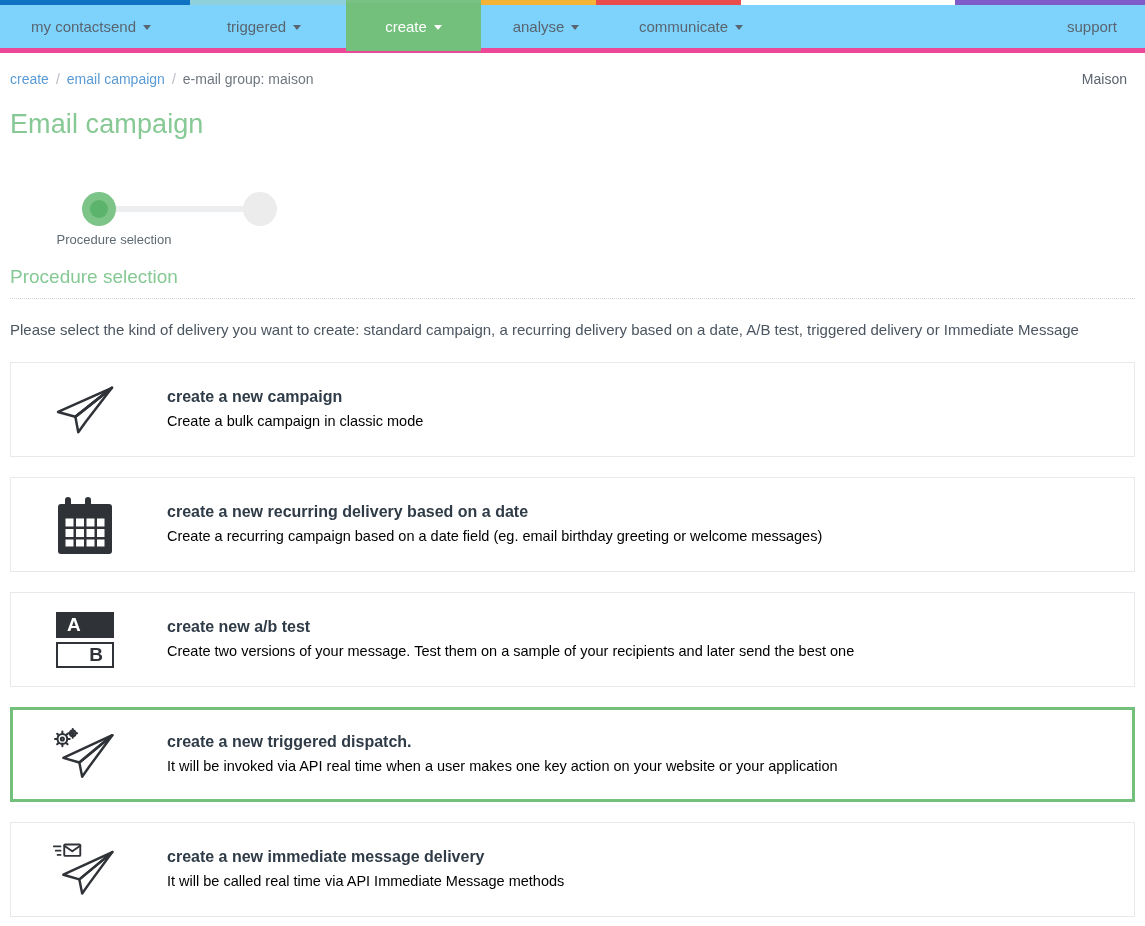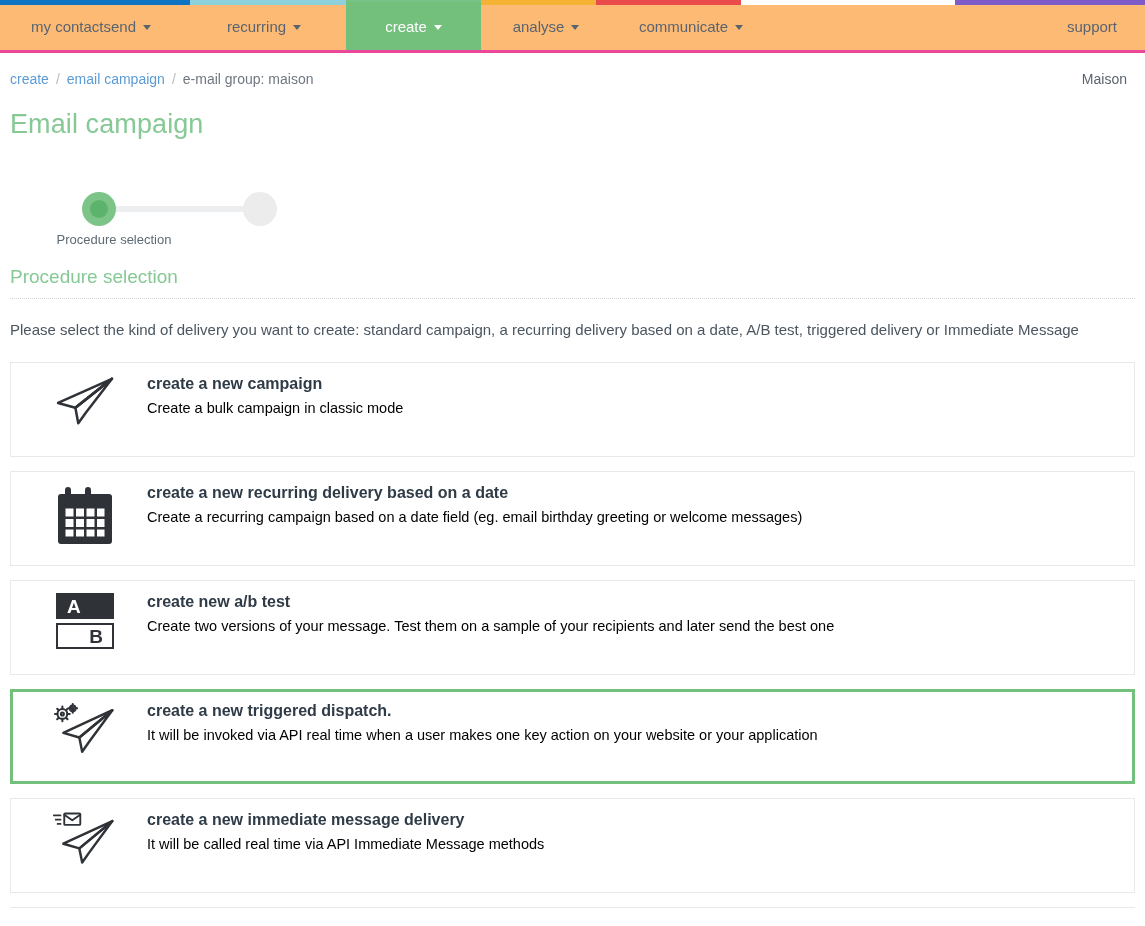--- a/index.html
+++ b/index.html
@@ -22,24 +22,24 @@
     height: 5px;
     width: 100%;
     background: #ffffff;
   }
   .color-strip .seg { height: 5px; }
 
   
   .navbar {
     position: relative;
     height: 48px;
-    background: #fdba74;
-    border-bottom: 3px solid #ec4899;
-    display: flex;
-    align-items: flex-end;
+    background: #7dd3fc;
+    border-bottom: 5px solid #ec4899;
+    display: flex;
+    align-items: center;
   }
   .nav-item {
     display: flex;
     align-items: center;
     justify-content: center;
     height: 48px;
     font-size: 15px;
     color: #5a6470;
     padding: 0 10px;
     white-space: nowrap;
@@ -169,27 +169,28 @@
     font-size: 15px;
     color: #4a5560;
     margin: 8px 0 22px 0;
     line-height: 1.4;
   }
 
   
   .options { margin: 0 10px; }
   .option-card {
     display: flex;
-    align-items: flex-start;
+    align-items: center;
     background: #ffffff;
     border: 1px solid #e7e9ec;
-    margin-bottom: 14px;
+    margin-bottom: 20px;
     min-height: 95px;
     padding: 12px 14px;
     cursor: pointer;
+    gap: 20px;
   }
   .option-card.selected {
     border: 3px solid #72c07b;
     padding: 10px 12px;
   }
   .option-icon {
     flex: 0 0 120px;
     display: flex;
     align-items: center;
     justify-content: center;
@@ -254,21 +255,21 @@
     <div class="seg" style="background: rgb(255, 255, 255); width: 214px;"></div>
     <div class="seg" style="background: rgb(126, 91, 200); width: 190px;"></div>
   </div>
 
 <nav class="navbar">
   <div class="nav-item" style="width:182px">
     <span class="nav-label">my contactsend</span>
     <span class="caret"></span>
   </div>
   <div class="nav-item" style="width:164px">
-    <span class="nav-label">recurring</span>
+    <span class="nav-label">triggered</span>
     <span class="caret"></span>
   </div>
   <div class="nav-item active" style="width:135px">
     <span class="nav-label">create</span>
     <span class="caret"></span>
   </div>
   <div class="nav-item" style="width:130px">
     <span class="nav-label">analyse</span>
     <span class="caret"></span>
   </div>

